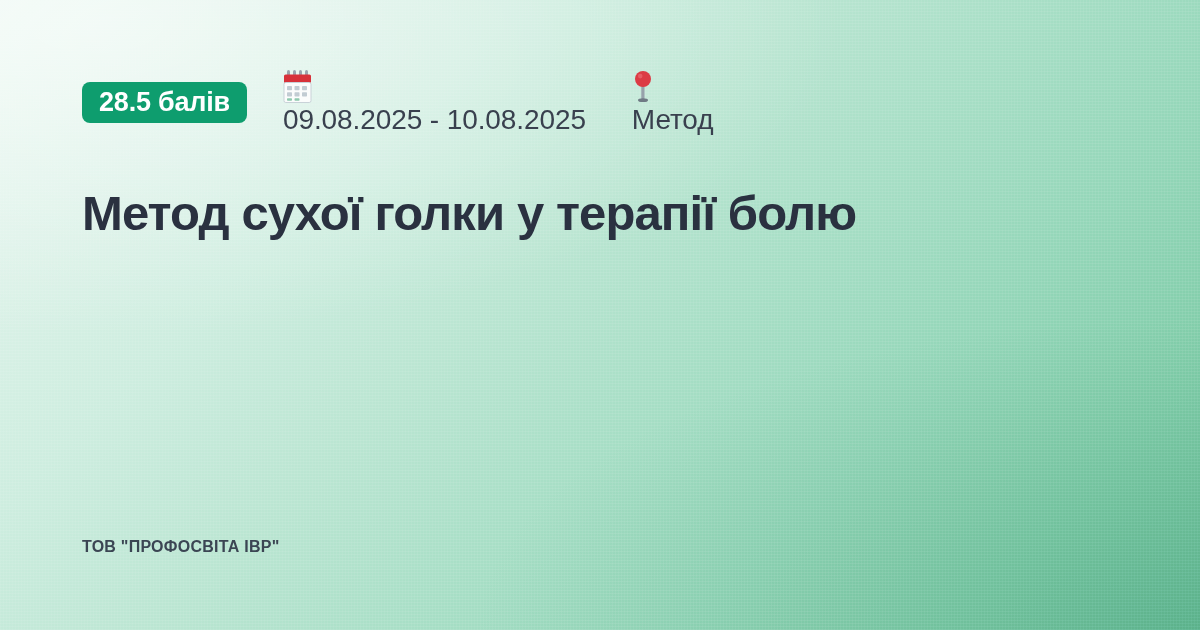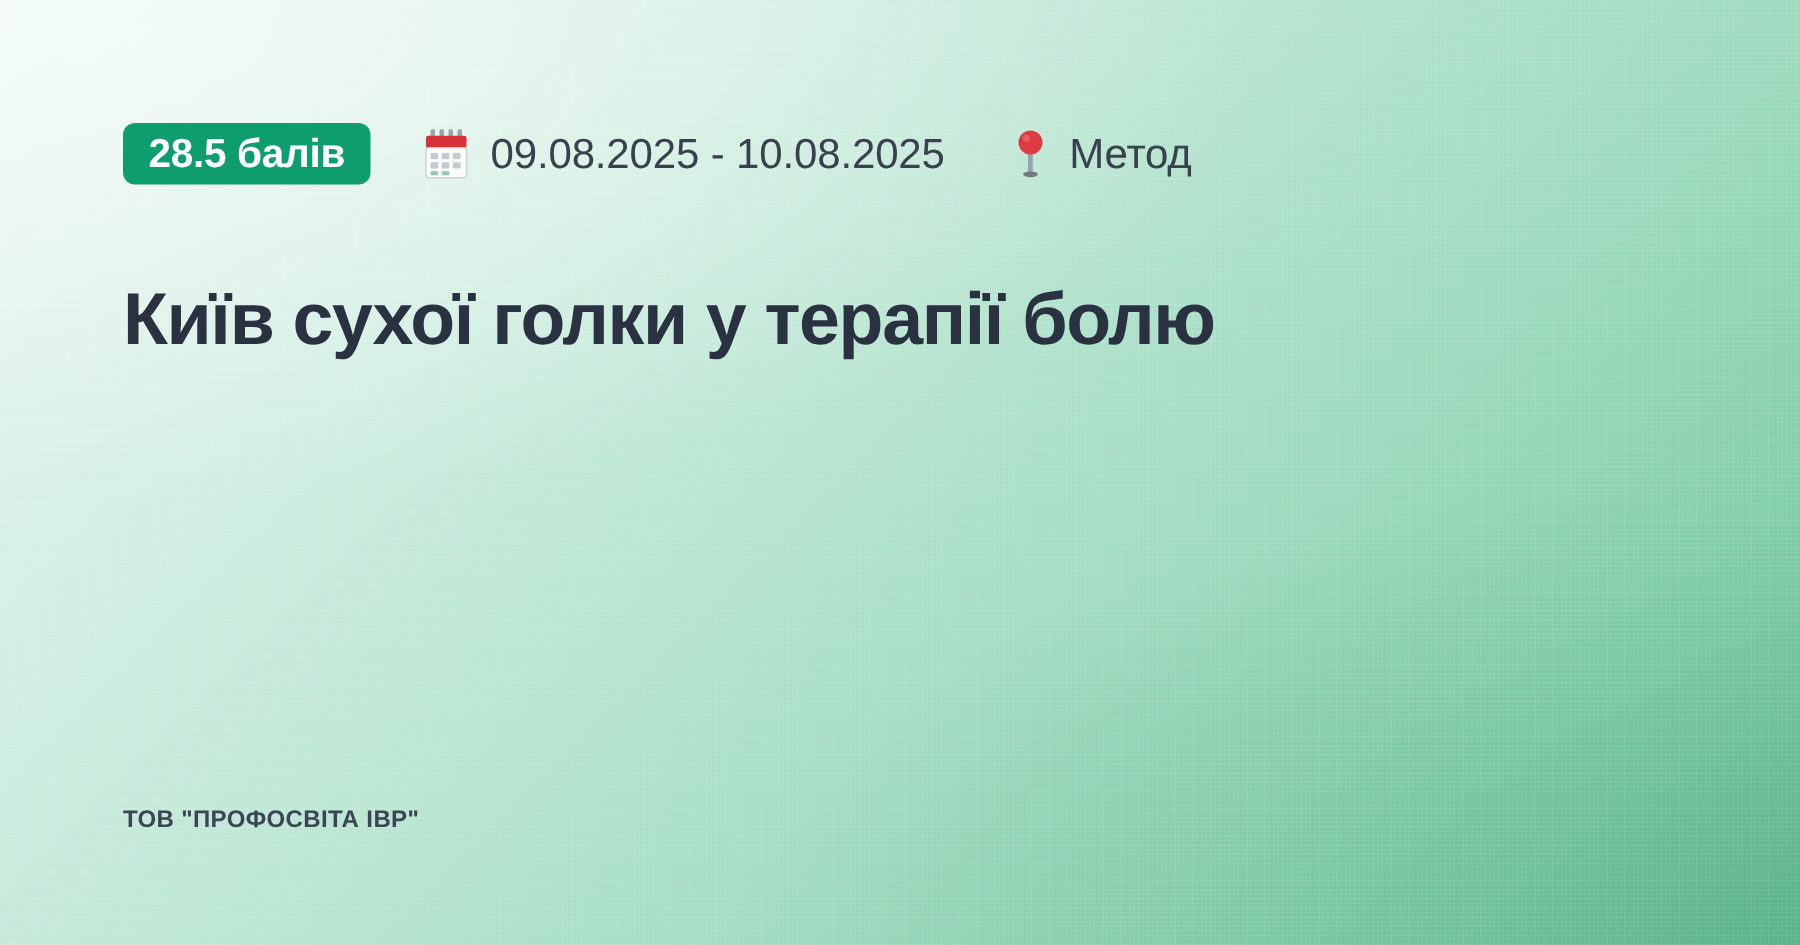--- a/index.html
+++ b/index.html
@@ -83,26 +83,26 @@
     color:#FFFFFF;
     font-size:27px;
     font-weight:700;
     line-height:1;
     letter-spacing:-.2px;
     white-space:nowrap;
   }
 
   .meta-item {
     display:inline-flex;
-    align-items:center;
     white-space:nowrap;
     color:#39404E;
     font-size:28px;
     font-weight:400;
     letter-spacing:-.1px;
+    flex-direction:column;
   }
 
   .meta-dates { margin-left:36px; }
   .meta-place { margin-left:46px; }
 
   .meta-item .glyph {
     display:inline-flex;
     align-items:center;
     justify-content:center;
     flex:0 0 auto;
@@ -191,19 +191,19 @@
 
             <circle cx="11" cy="9" r="8" fill="#DC3B45"></circle>
             <circle cx="8.2" cy="6.1" r="2.3" fill="#E9686F" opacity=".75"></circle>
           </svg>
         </span>
         <span class="txt">Метод</span>
       </span>
 
     </div>
 
-    <h1 class="title">Київ сухої голки у терапії болю</h1>
+    <h1 class="title">Метод сухої голки у терапії болю</h1>
 
   </div>
 
   <div class="footer">ТОВ "ПРОФОСВІТА ІВР"</div>
 
 </div>
 
 </body></html>

